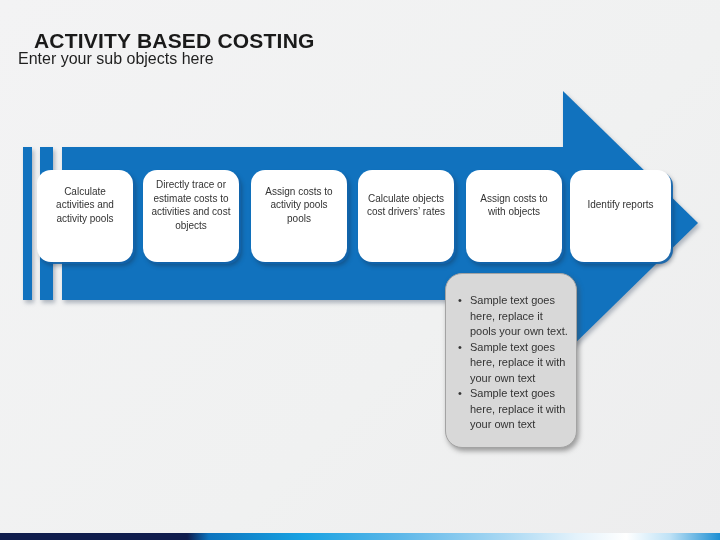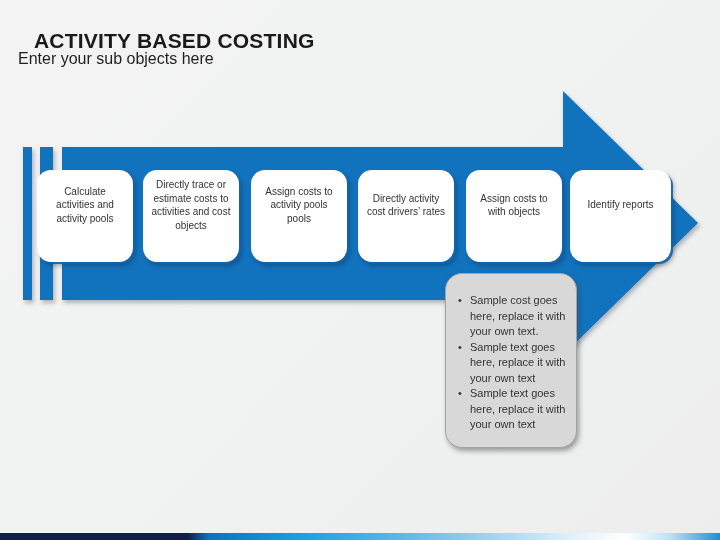--- a/index.html
+++ b/index.html
@@ -66,37 +66,37 @@
 
   <svg class="arrow-svg" viewBox="0 0 720 540" aria-hidden="true">
     <rect x="23" y="147" width="9" height="153"></rect>
     <rect x="40" y="147" width="13" height="153"></rect>
     <rect x="62" y="147" width="528" height="153"></rect>
     <polygon points="563,91 698,223 563,355"></polygon>
   </svg>
 
   <div class="callout">
     <ul>
-      <li>Sample cost goes here, replace it with your own text.</li>
+      <li>Sample text goes here, replace it pools your own text.</li>
       <li>Sample text goes here, replace it with your own text</li>
       <li>Sample text goes here, replace it with your own text</li>
     </ul>
   </div>
 
   <div class="step-box" style="left:37px">
     <span>Calculate activities and activity pools</span>
   </div>
   <div class="step-box" style="left:143px">
     <span>Directly trace or estimate costs to activities and cost objects</span>
   </div>
   <div class="step-box" style="left:251px">
     <span>Assign costs to activity pools pools</span>
   </div>
   <div class="step-box" style="left:358px">
-    <span>Directly activity cost drivers’ rates</span>
+    <span>Calculate objects cost drivers’ rates</span>
   </div>
   <div class="step-box" style="left:466px">
     <span>Assign costs to with objects</span>
   </div>
   <div class="step-box" style="left:570px;width:101px">
     <span>Identify reports</span>
   </div>
 
   <div class="footer-bar"></div>
 

